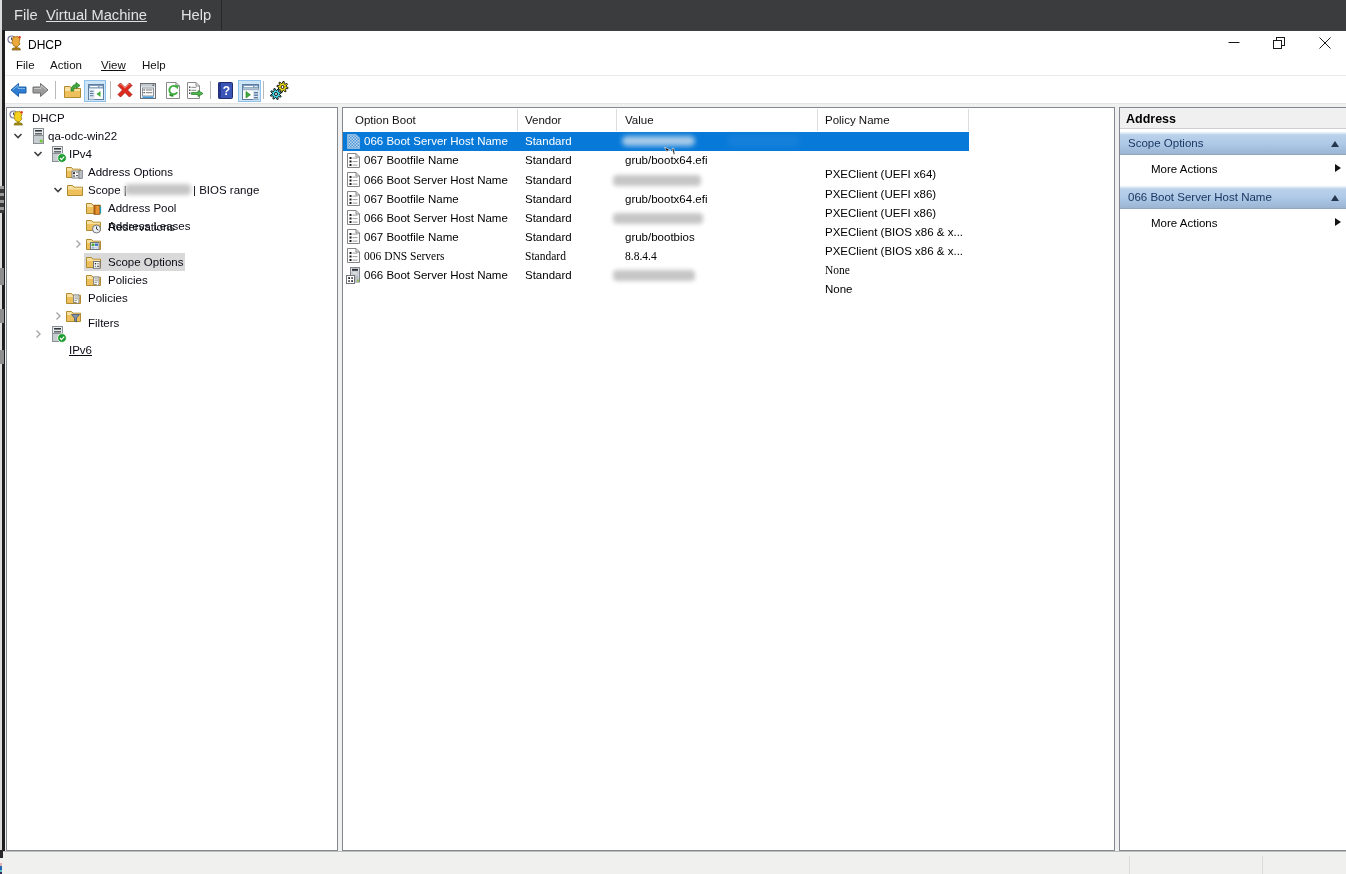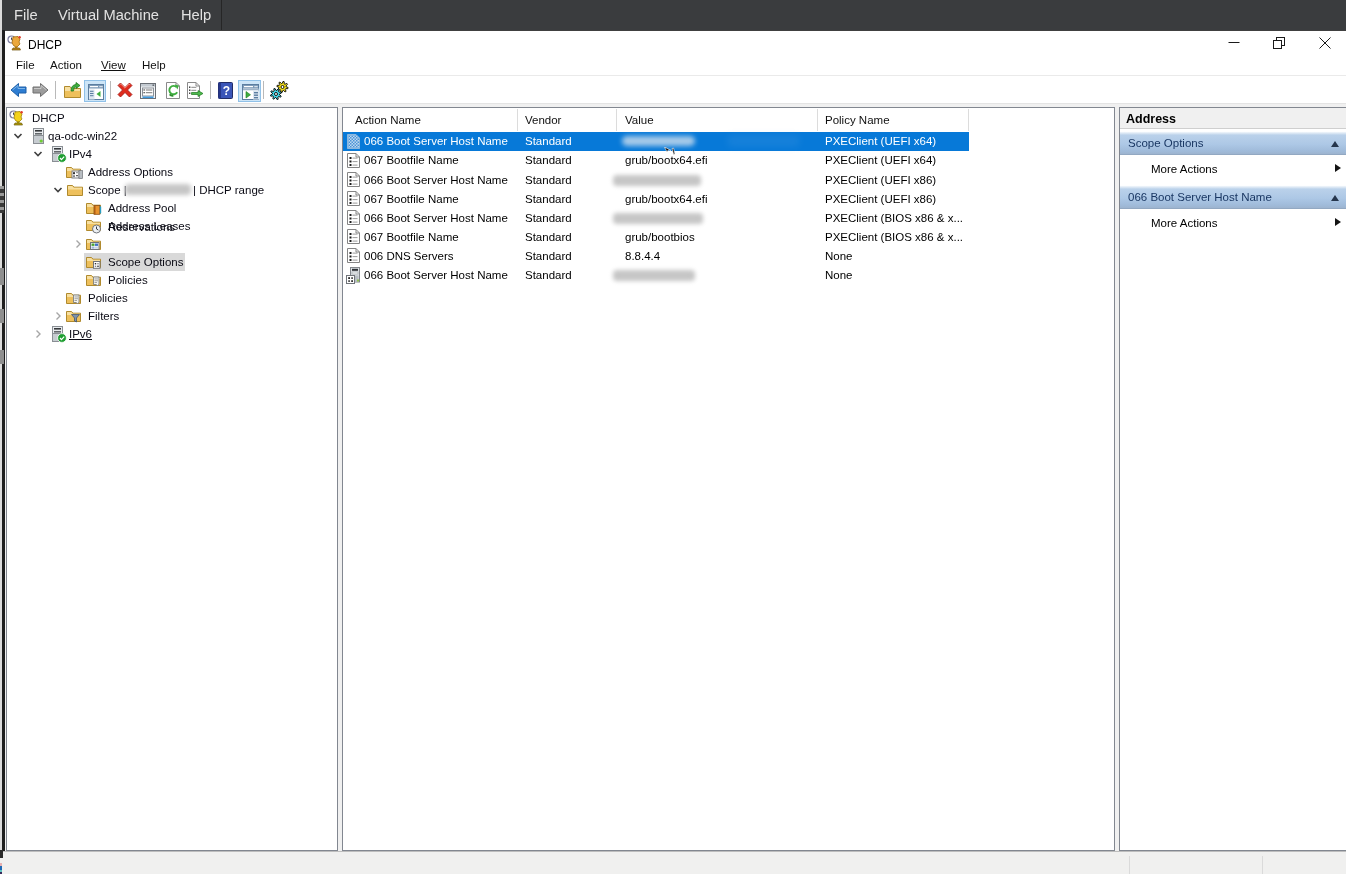--- a/index.html
+++ b/index.html
@@ -48,36 +48,36 @@
 
 .trow { position:absolute; height:18px; line-height:18px; font-size:11.5px; color:#0a0a14; white-space:nowrap; }
 .ticon { position:absolute; }
 .blurbox { position:absolute; background:#c6c6c6; border-radius:4px; filter:blur(2px); }
 
 
 .hdrtxt { position:absolute; top:114px; font-size:11.5px; color:#101010; }
 .hline { position:absolute; top:109px; width:1px; height:22px; background:#dcdcdc; }
 .lrow { position:absolute; left:343px; width:626px; height:19px; font-size:11.5px; color:#000; }
 .lrow span { position:absolute; top:3px; white-space:nowrap; }
-.c1 { left:21px; } .c2 { left:182px;text-align:right; } .c3 { left:282px; } .c4 { left:482px; }
+.c1 { left:21px; } .c2 { left:182px;text-align:right; } .c3 { left:282px; } .c4 { left:482px;margin-top:14px; }
 
 
 .actbar { position:absolute; left:1120px; width:226px; height:24px;
   background:linear-gradient(180deg,#f2f7fb 0%,#bad1ea 14%,#adc8e6 55%,#a0bbda 86%,#9db4cf 100%); border-top:1px solid #fdfeff; border-bottom:1px solid #92a8c2; }
 .actbar span { position:absolute; left:8px; top:5px; font-size:11.5px; color:#1a3763; }
 .morerow { position:absolute; left:1120px; width:264px; height:24px; font-size:11.5px; }
 .tri-up { position:absolute; width:0; height:0; border-left:4.5px solid transparent; border-right:4.5px solid transparent; border-bottom:6px solid #26364d; }
 .tri-right { position:absolute; width:0; height:0; border-top:4.5px solid transparent; border-bottom:4.5px solid transparent; border-left:6.5px solid #141414; }
 </style>
 </head>
 <body>
 
 <div class="abs" id="vmbar">
   <span class="mi" style="left:14px;">File</span>
-  <span class="mi" style="left:58px;">Virtual Machine</span>
+  <span class="mi" style="left:46px;text-decoration:underline;">Virtual Machine</span>
   <span class="mi" style="left:181px;">Help</span>
   <div class="vsep"></div>
 </div>
 
 <div class="abs" id="win"></div>
 <div class="abs" id="titlebar"></div>
 <div class="abs" id="titletext">DHCP</div>
 <div class="abs" id="caption-icons"></div>
 
 <div class="abs" id="menubar">
@@ -104,30 +104,30 @@
 
 <div id="tree">
 
   <div class="abs" style="left:84px; top:253px; width:101px; height:18px; background:#d9d9d9;"></div>
 
   <div class="trow" style="left:32px; top:109px;">DHCP</div>
   <div class="trow" style="left:48px; top:127px;">qa-odc-win22</div>
   <div class="trow" style="left:69px; top:145px;">IPv4</div>
   <div class="trow" style="left:88px; top:163px;">Address Options</div>
   <div class="trow" style="left:88px; top:181px;">Scope |</div>
-  <div class="trow" style="left:193px; top:181px;">| DHCP range</div>
+  <div class="trow" style="left:193px; top:181px;">| BIOS range</div>
   <div class="blurbox" style="left:125px; top:184px; width:66px; height:11px;"></div>
   <div class="trow" style="left:108px; top:199px;">Address Pool</div>
   <div class="trow" style="left:108px; top:217px;">Address Leases</div>
   <div class="trow" style="left:108px; top:218px;">Reservations</div>
   <div class="trow" style="left:108px; top:253px;">Scope Options</div>
   <div class="trow" style="left:108px; top:271px;">Policies</div>
   <div class="trow" style="left:88px; top:289px;">Policies</div>
-  <div class="trow" style="left:88px; top:307px;text-align:center;">Filters</div>
-  <div class="trow" style="left:69px; top:325px;text-decoration:underline;">IPv6</div>
+  <div class="trow" style="left:88px; top:314px;text-align:center;">Filters</div>
+  <div class="trow" style="left:69px; top:341px;text-decoration:underline;">IPv6</div>
 
   <svg class="ticon" style="left:13px; top:131px;" width="10" height="10" viewBox="0 0 10 10">
       <path d="M1.5 3 L5 6.5 L8.5 3" fill="none" stroke="#404040" stroke-width="1.6"></path>
     </svg>
   <svg class="ticon" style="left:33px; top:149px;" width="10" height="10" viewBox="0 0 10 10">
       <path d="M1.5 3 L5 6.5 L8.5 3" fill="none" stroke="#404040" stroke-width="1.6"></path>
     </svg>
   <svg class="ticon" style="left:53px; top:185px;" width="10" height="10" viewBox="0 0 10 10">
       <path d="M1.5 3 L5 6.5 L8.5 3" fill="none" stroke="#404040" stroke-width="1.6"></path>
     </svg>
@@ -248,21 +248,21 @@
 
   <svg class="ticon" style="left:66px; top:309px;" width="17" height="14" viewBox="0 0 17 14">
     <path d="M0.5 12.5 L0.5 2.5 L5.5 2.5 L7 4.2 L14.5 4.2 L14.5 12.5 Z" fill="#eec05c" stroke="#b08a2e"></path>
     <path d="M1 3 L5.2 3 L6.6 4.7 L14 4.7 L14 6 L1 6 Z" fill="#f7dfa0"></path>
     <path d="M5.5 5.5 L13.5 5.5 L10.5 9 L10.5 13 L8.5 12 L8.5 9 Z" fill="#7d92ad" stroke="#46566b" stroke-width="0.8"></path>
   </svg>
 </div>
 
 <div id="list">
 
-  <div class="hdrtxt" style="left:355px;">Action Name</div>
+  <div class="hdrtxt" style="left:355px;">Option Boot</div>
   <div class="hdrtxt" style="left:525px;">Vendor</div>
   <div class="hdrtxt" style="left:625px;">Value</div>
   <div class="hdrtxt" style="left:825px;">Policy Name</div>
   <div class="hline" style="left:517px;"></div>
   <div class="hline" style="left:616px;"></div>
   <div class="hline" style="left:817px;"></div>
   <div class="hline" style="left:968px;"></div>
 
   <div class="abs" style="left:343px; top:132px; width:626px; height:19px; background:#0779d8;"></div>
   <div class="lrow" style="top:132px; color:#fff;">
@@ -295,21 +295,21 @@
       <span class="c1">066 Boot Server Host Name</span>
       <span class="c2">Standard</span>
       <span class="c4">PXEClient (BIOS x86 &amp; x...</span>
     </div>
   <div class="lrow" style="top:228px;">
       <span class="c1">067 Bootfile Name</span>
       <span class="c2">Standard</span>
       <span class="c3">grub/bootbios</span>
       <span class="c4">PXEClient (BIOS x86 &amp; x...</span>
     </div>
-  <div class="lrow" style="top:247px;">
+  <div class="lrow" style="top:247px;font-family:Liberation Serif, serif;">
       <span class="c1">006 DNS Servers</span>
       <span class="c2">Standard</span>
       <span class="c3">8.8.4.4</span>
       <span class="c4">None</span>
     </div>
   <div class="lrow" style="top:266px;">
       <span class="c1">066 Boot Server Host Name</span>
       <span class="c2">Standard</span>
       <span class="c4">None</span>
     </div>

